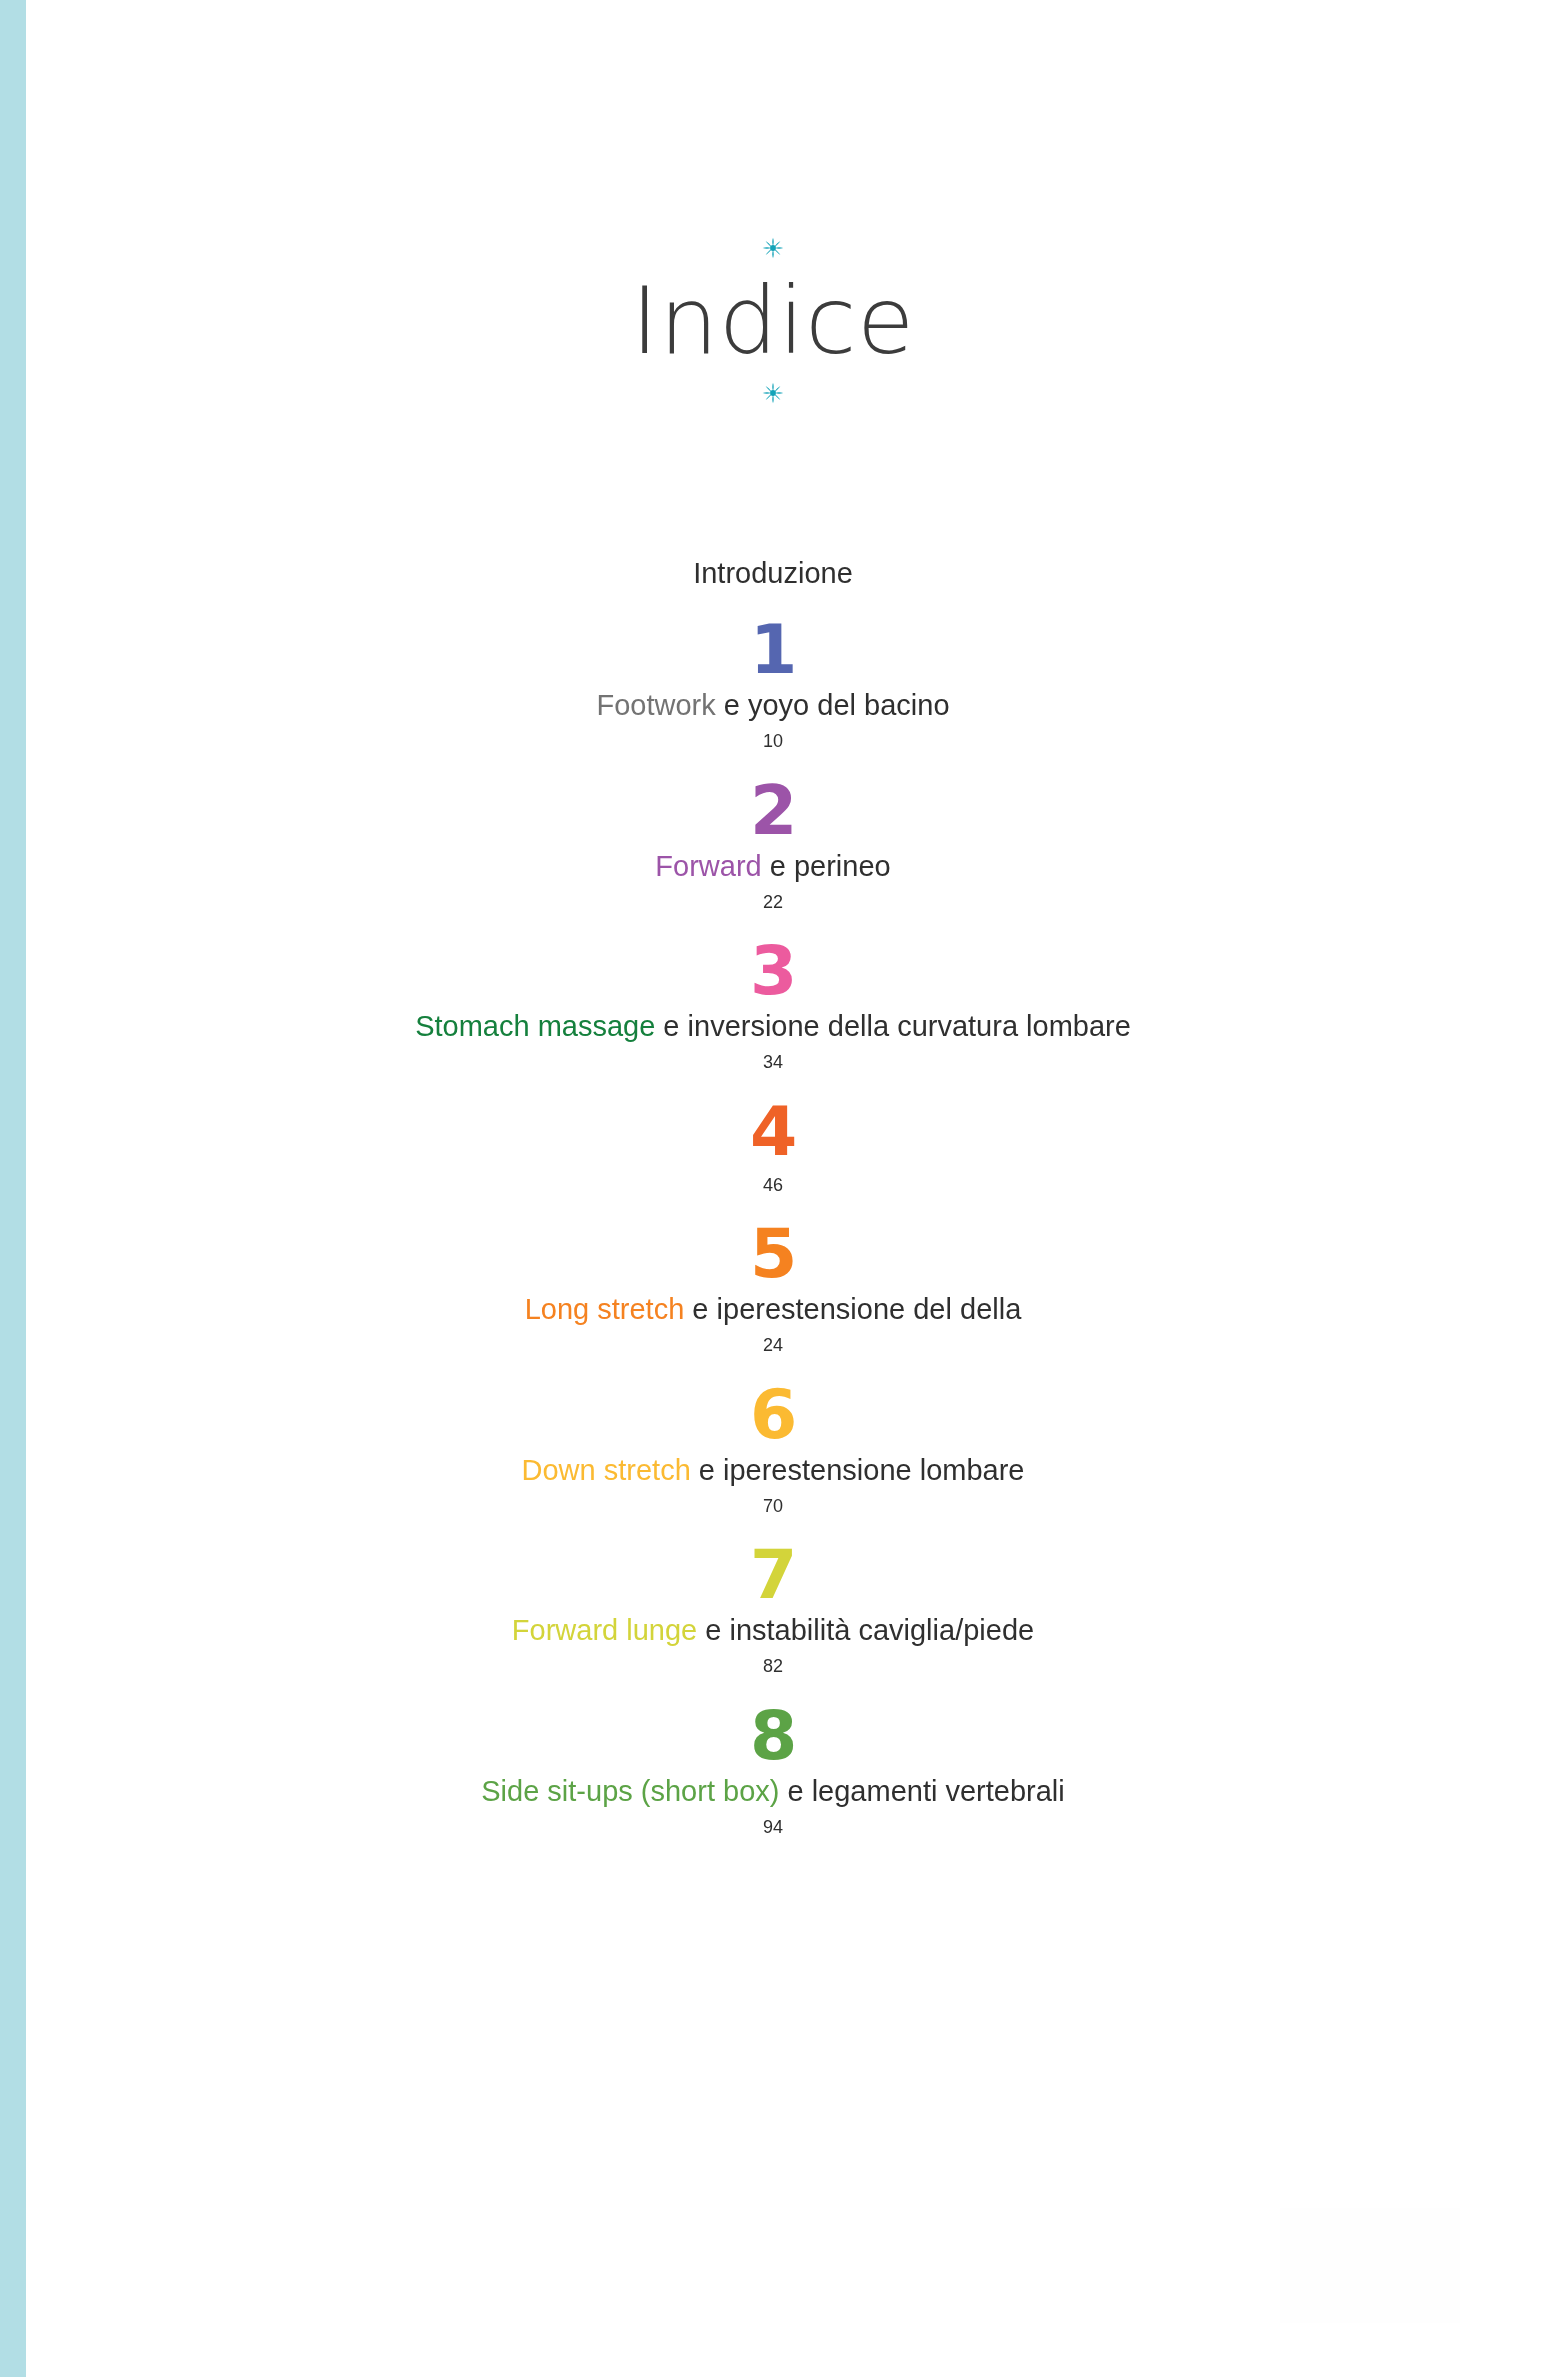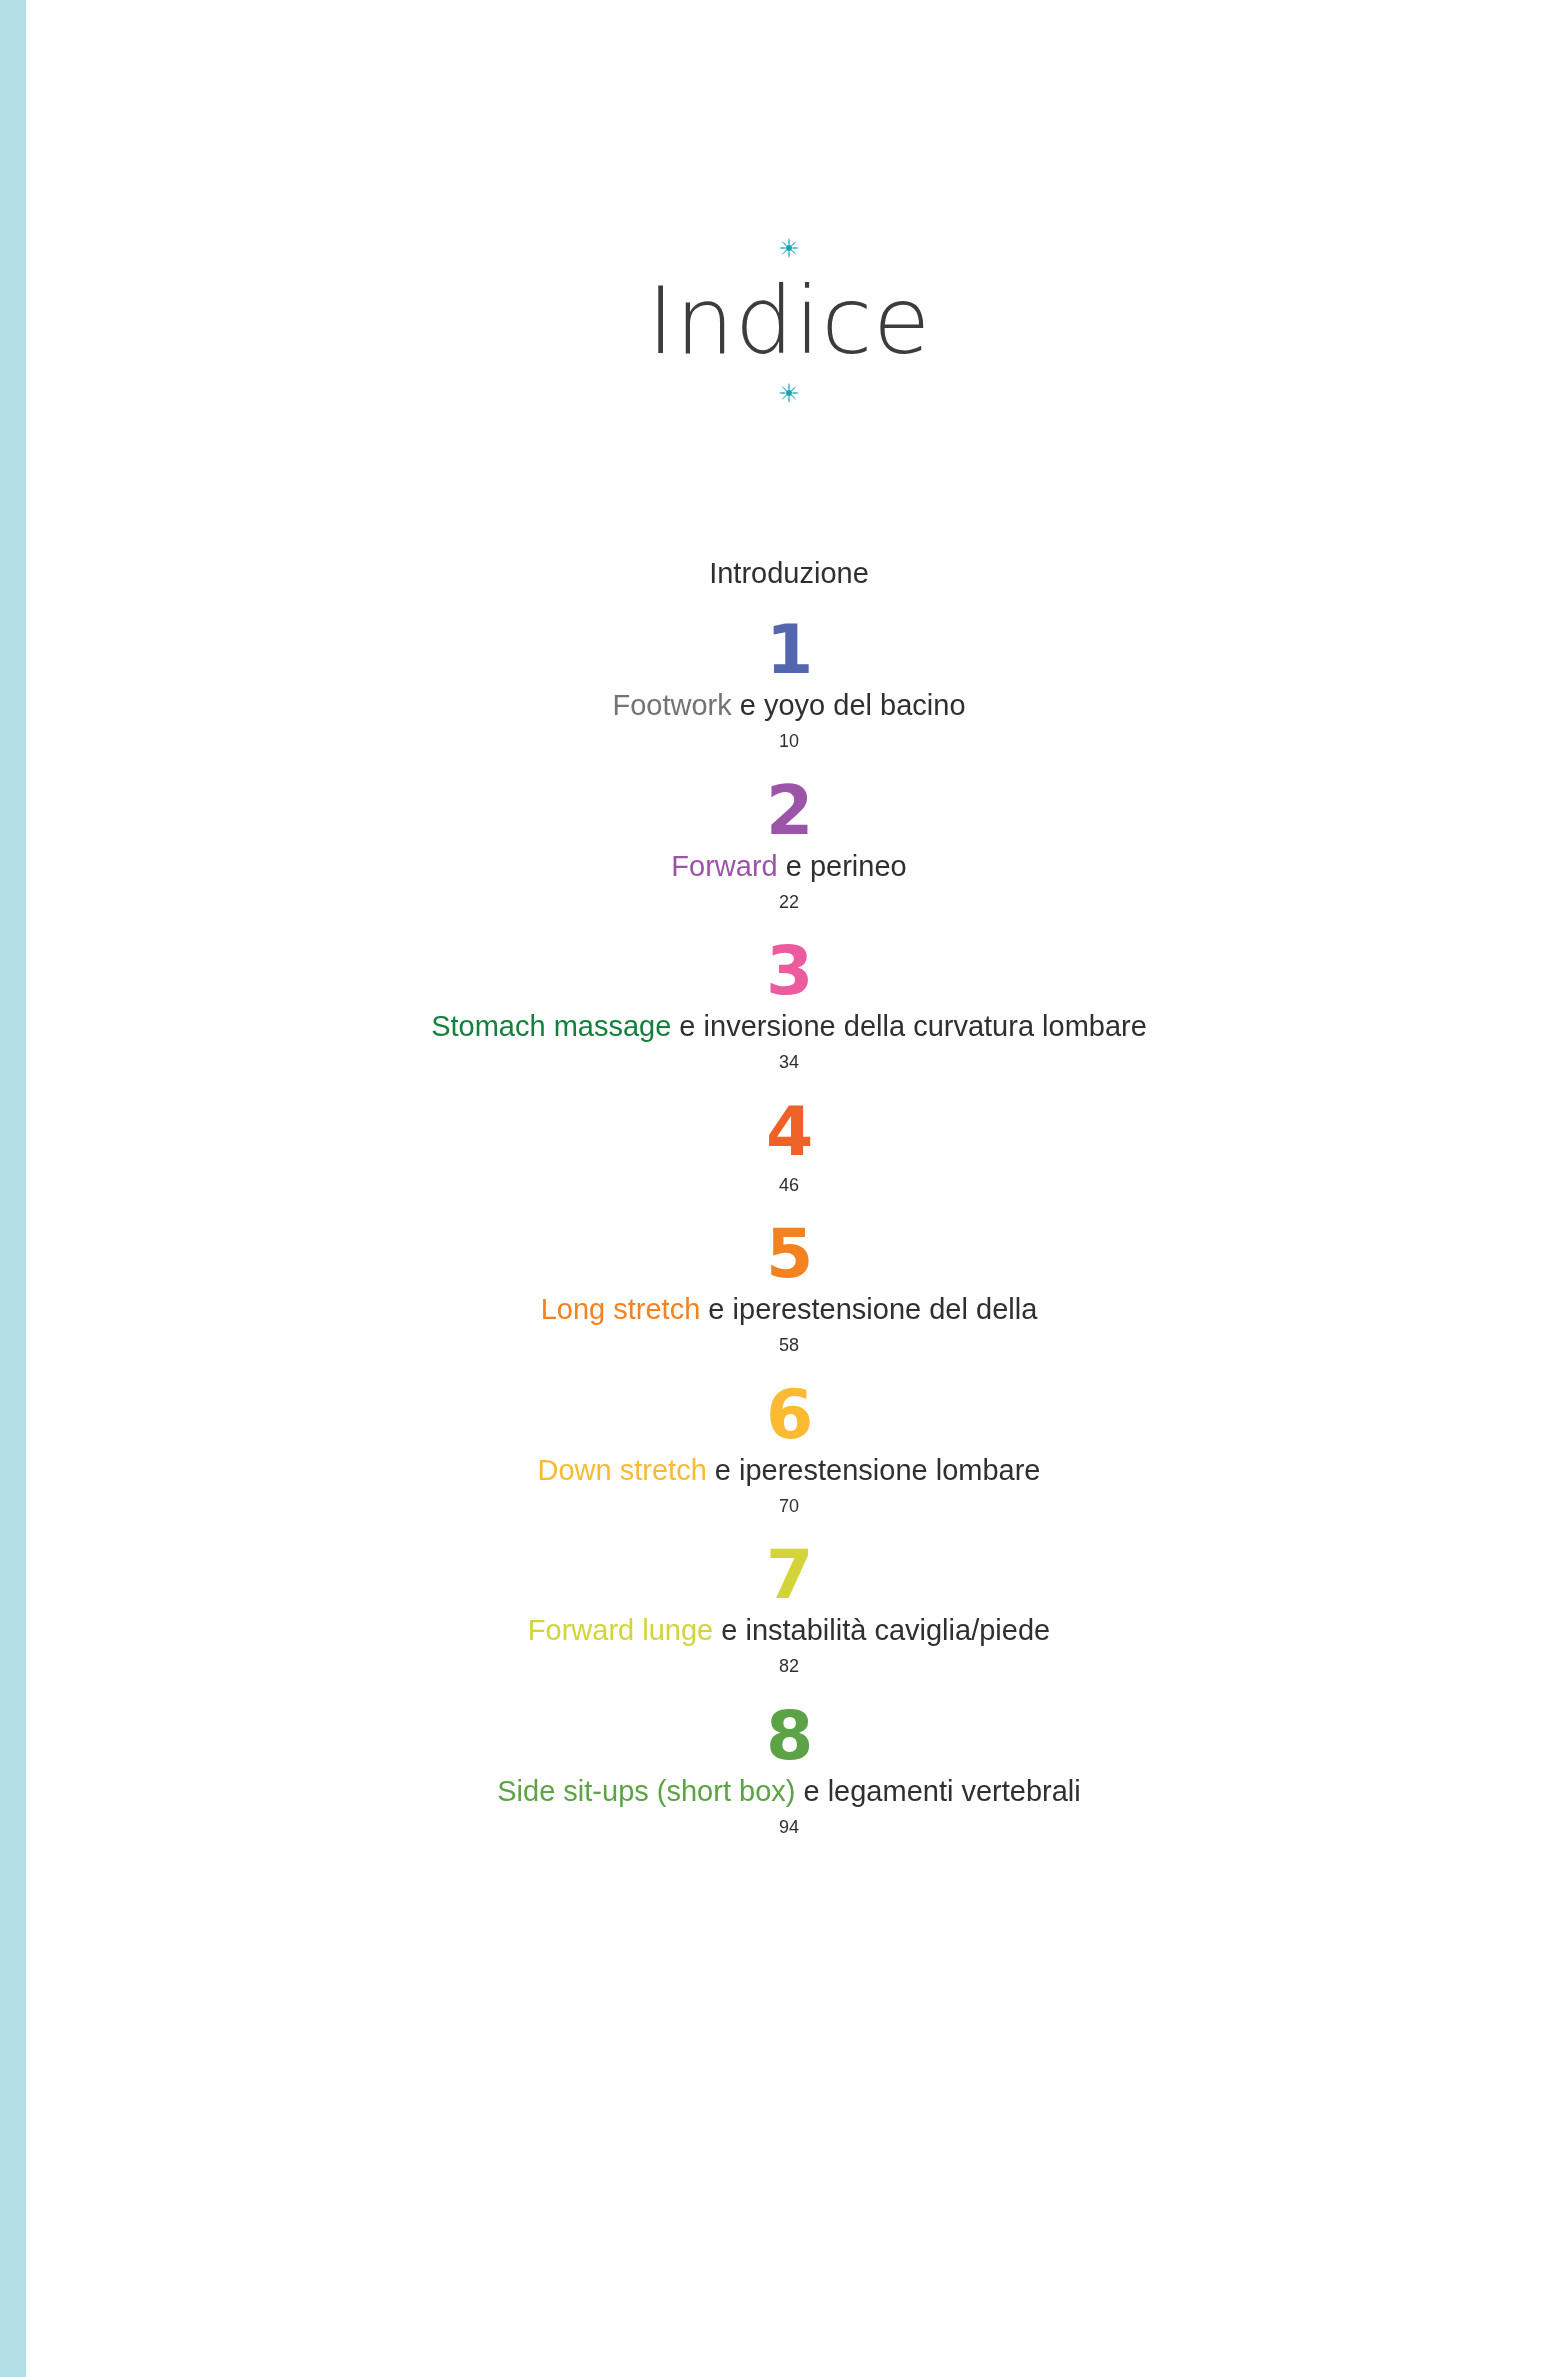--- a/index.html
+++ b/index.html
@@ -30,21 +30,21 @@
     position: absolute;
     left: 1280px;
     top: 2208px;
     width: 180px;
     height: 115px;
     background: #fefefe;
   }
 
   #page {
     position: absolute;
-    left: 16px;
+    left: 0;
     top: 0;
     width: 1335px;
     height: 2377px;
   }
 
   
   #header {
     position: absolute;
     left: 0;
     top: 232px;
@@ -185,21 +185,21 @@
           <span class="entry-title"><span class="entry-term" style="color: #15803d;">Stomach massage</span><span> e inversione della curvatura lombare</span></span>
           <span class="entry-page">34</span>
         </div>
         <div class="toc-entry">
           <span class="entry-number" style="color: rgb(239, 98, 39);">4</span>
           <span class="entry-page">46</span>
         </div>
         <div class="toc-entry">
           <span class="entry-number" style="color: rgb(245, 130, 32);">5</span>
           <span class="entry-title"><span class="entry-term" style="color: rgb(245, 130, 32);">Long stretch</span><span> e iperestensione del della</span></span>
-          <span class="entry-page">58</span>
+          <span class="entry-page">24</span>
         </div>
         <div class="toc-entry">
           <span class="entry-number" style="color: rgb(251, 186, 50);">6</span>
           <span class="entry-title"><span class="entry-term" style="color: rgb(251, 186, 50);">Down stretch</span><span> e iperestensione lombare</span></span>
           <span class="entry-page">70</span>
         </div>
         <div class="toc-entry">
           <span class="entry-number" style="color: rgb(211, 212, 58);">7</span>
           <span class="entry-title"><span class="entry-term" style="color: rgb(211, 212, 58);">Forward lunge</span><span> e instabilità caviglia/piede</span></span>
           <span class="entry-page">82</span>

